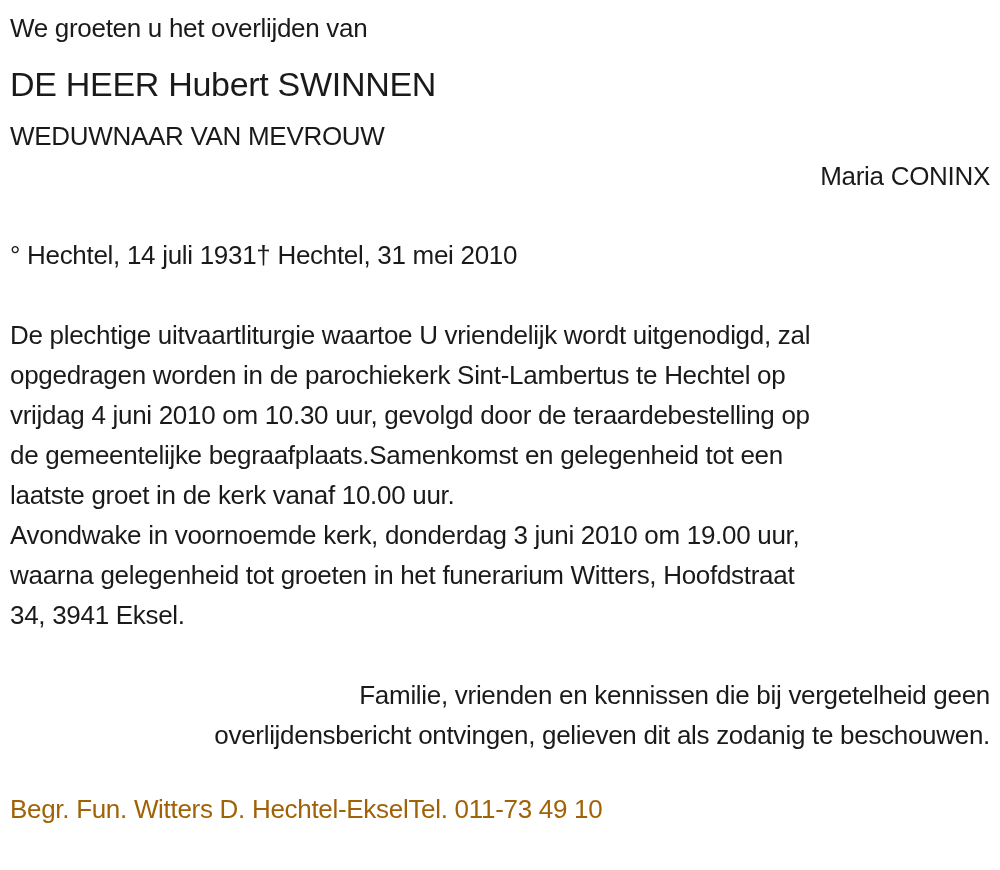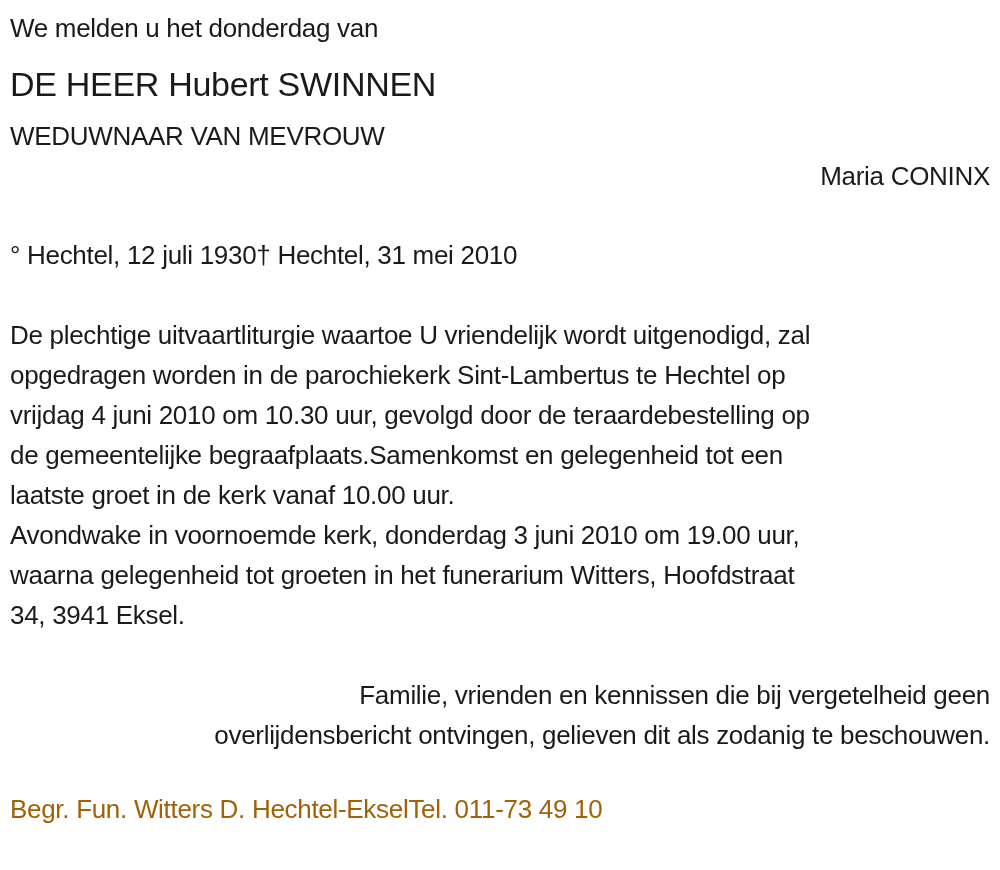--- a/index.html
+++ b/index.html
@@ -67,28 +67,28 @@
     font-size: 26px;
     line-height: 33px;
     letter-spacing: -0.3px;
     margin: 38px 0 0 0;
     color: #a16207;
   }
 </style>
 </head>
 <body>
 
-<p class="intro">We melden u het donderdag van</p>
+<p class="intro">We groeten u het overlijden van</p>
 
 <h1 class="title">DE HEER Hubert SWINNEN</h1>
 
 <p class="subtitle">WEDUWNAAR VAN MEVROUW</p>
 <p class="spouse">Maria CONINX</p>
 
-<p class="dates"><span>° Hechtel, 12 juli 1930</span><span>† Hechtel, 31 mei 2010</span></p>
+<p class="dates"><span>° Hechtel, 14 juli 1931</span><span>† Hechtel, 31 mei 2010</span></p>
 
 <p class="body-block">De plechtige uitvaartliturgie waartoe U vriendelijk wordt uitgenodigd, zal
 opgedragen worden in de parochiekerk Sint-Lambertus te Hechtel op
 vrijdag 4 juni 2010 om 10.30 uur, gevolgd door de teraardebestelling op
 de gemeentelijke begraafplaats.Samenkomst en gelegenheid tot een
 laatste groet in de kerk vanaf 10.00 uur.
 Avondwake in voornoemde kerk, donderdag 3 juni 2010 om 19.00 uur,
 waarna gelegenheid tot groeten in het funerarium Witters, Hoofdstraat
 34, 3941 Eksel.</p>
 

